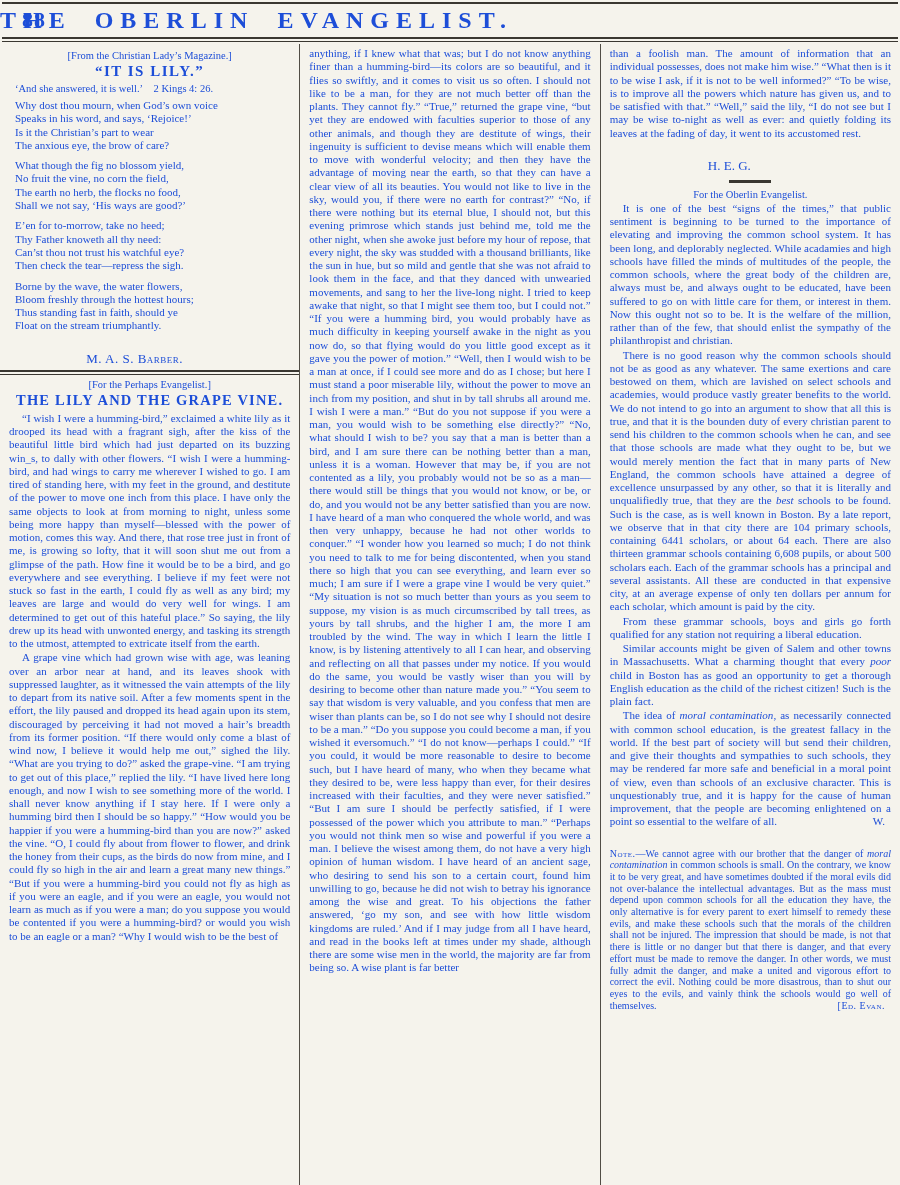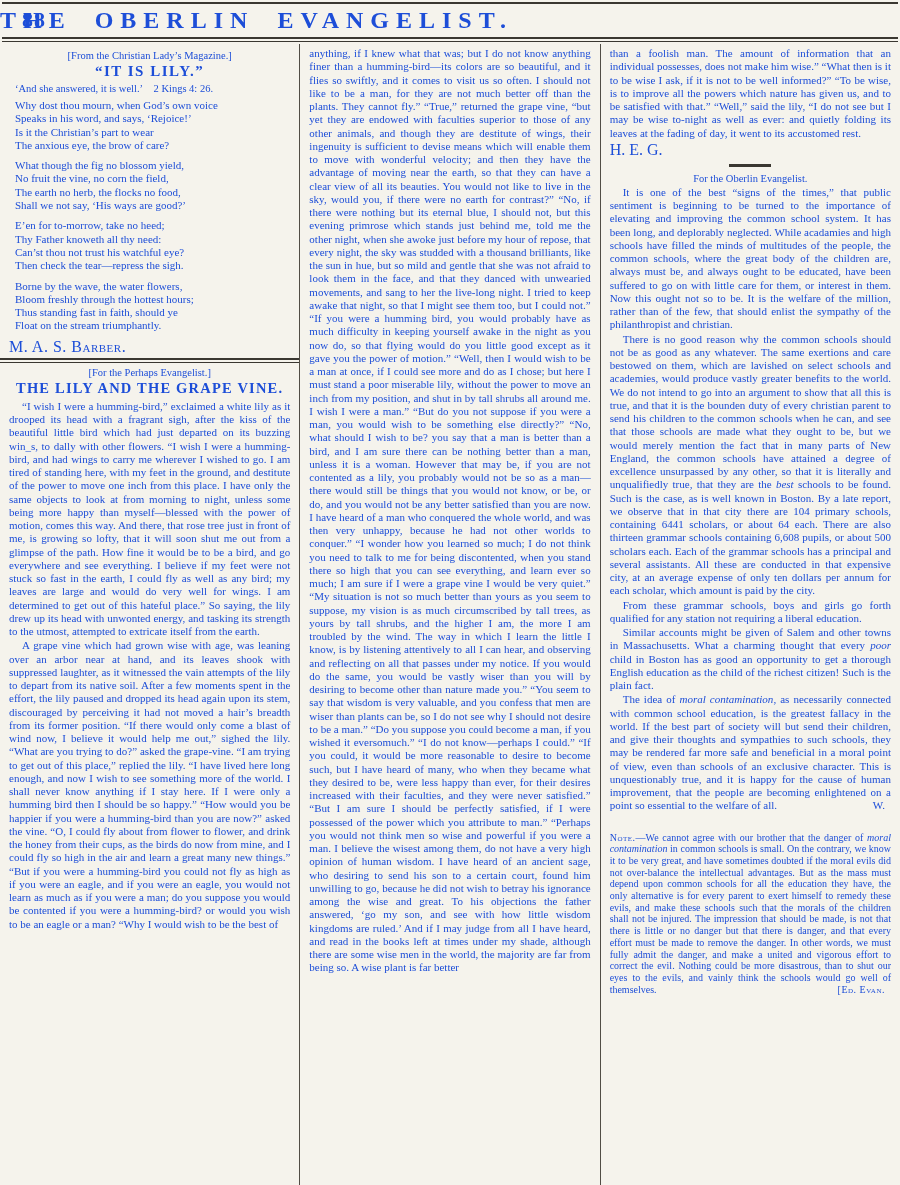--- a/index.html
+++ b/index.html
@@ -50,22 +50,22 @@
   .poem-title, .article-title {
     text-align: center; margin: 1px 0 3px 0;
     font-weight: bold;
   }
   .poem-title { font-size: 15px; letter-spacing: 1.5px; }
   .article-title { font-size: 14.5px; letter-spacing: 1.2px; }
   .epigraph { font-size: 10.5px; margin: 1px 0 5px 6px; }
   .stanza { margin: 0 0 7px 6px; }
   .poem-line { font-size: 11px; line-height: 13.3px; white-space: nowrap; }
   .signature {
-    text-align: left; font-size: 16px; line-height: 14px;
-    padding-right: 30px; margin: 3px 0 2px 0;
+    text-align: center; font-size: 13px; line-height: 14px;
+    padding-right: 30px; margin: 19px 0 2px 0;
   }
   .smallcaps { font-variant: small-caps; letter-spacing: 0.5px; }
   .section-divider { margin: 4px -9px 3px -9px; }
   .short-rule {
     width: 42px; height: 3px; background: #3a3731;
     margin: 7px auto 5px auto;
   }
   .para {
     font-size: 11px; line-height: 13.25px;
     text-align: justify; text-indent: 13px;

